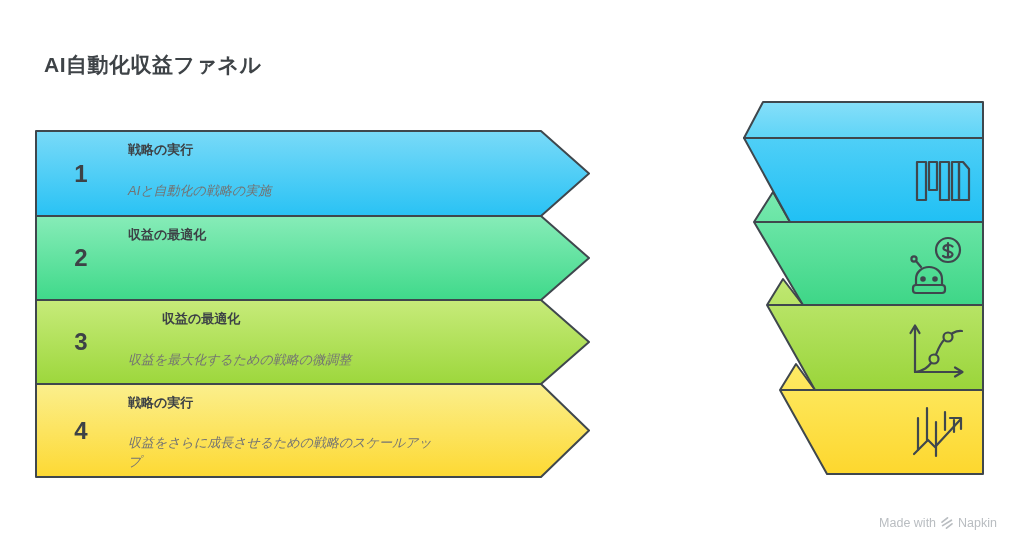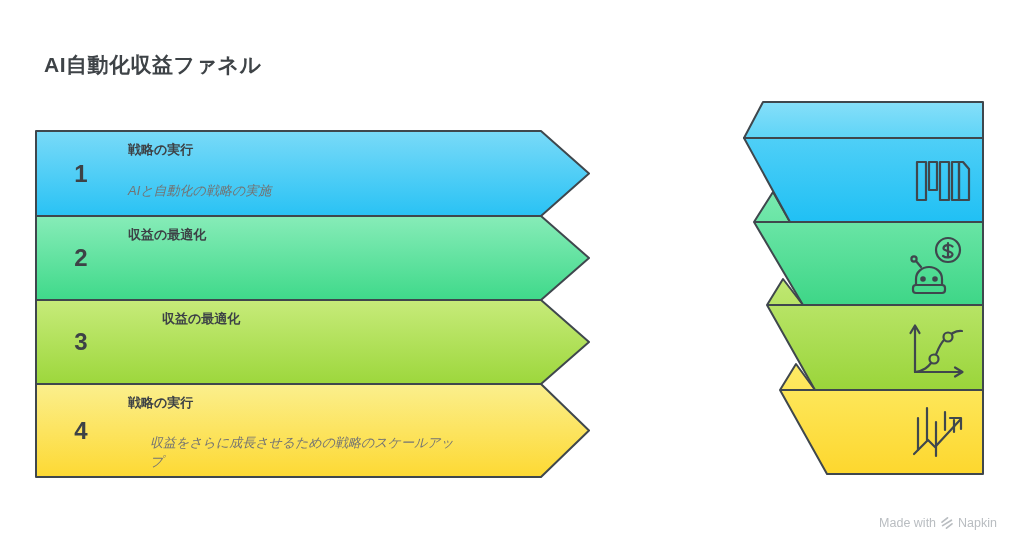--- a/index.html
+++ b/index.html
@@ -140,24 +140,25 @@
 
   <div class="step-number" style="top:131px;height:85px;">1</div>
   <div class="step-title" style="top:141px;">戦略の実行</div>
   <div class="step-desc" style="top:181px;">AIと自動化の戦略の実施</div>
 
   <div class="step-number" style="top:216px;height:84px;">2</div>
   <div class="step-title" style="top:226px;">収益の最適化</div>
 
   <div class="step-number" style="top:300px;height:84px;">3</div>
   <div class="step-title" style="top:310px;margin-left:34px;">収益の最適化</div>
+  <div class="step-desc" style="top:350px;">収益を最大化するための戦略の微調整</div>
 
   <div class="step-number" style="top:384px;height:93px;">4</div>
   <div class="step-title" style="top:394px;">戦略の実行</div>
-  <div class="step-desc" style="top:433px;margin-left:22px;">収益をさらに成長させるための戦略のスケールアップ</div>
+  <div class="step-desc" style="top:433px;">収益をさらに成長させるための戦略のスケールアップ</div>
 
   <div class="watermark">
     <span>Made with</span>
     <svg width="14" height="14" viewBox="0 0 14 14">
       <g stroke="#b9bdc1" stroke-width="1.7" stroke-linecap="round" fill="none">
         <path d="M2,6.2 L7.5,1.8"></path>
         <path d="M2.6,9.6 L11.4,4.2"></path>
         <path d="M6.5,12.2 L12,7.8"></path>
       </g>
     </svg>

